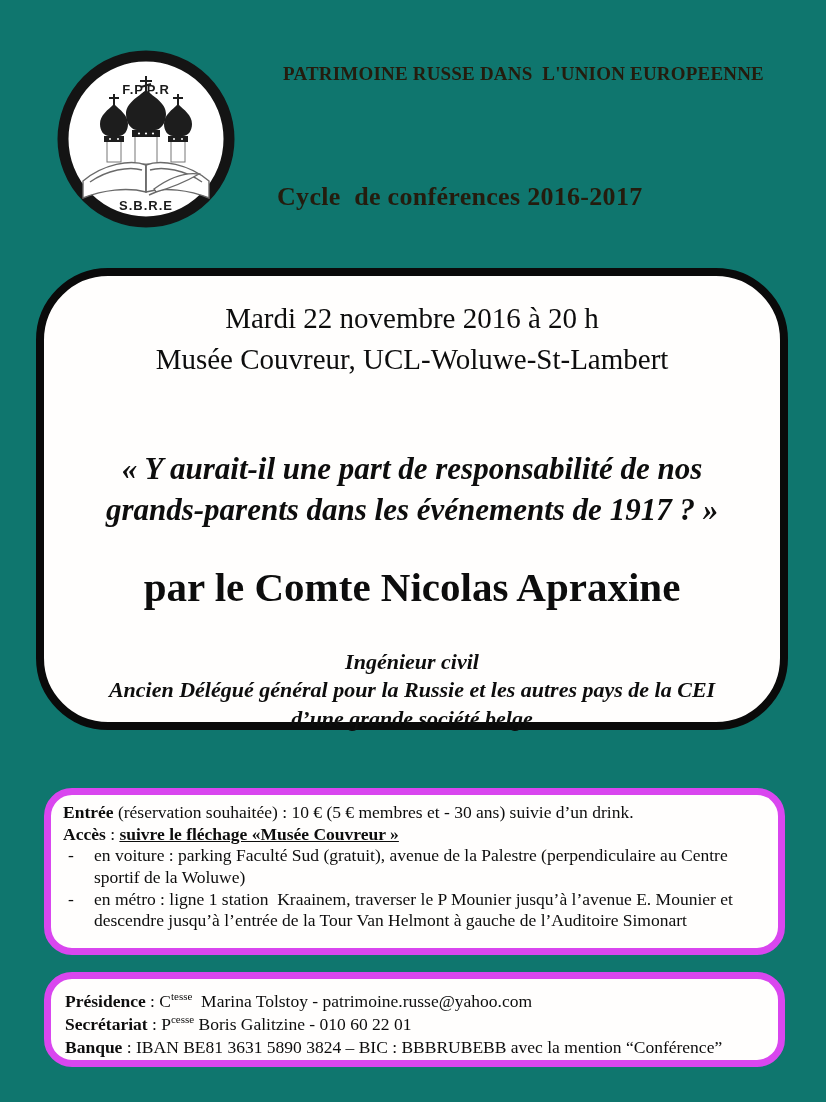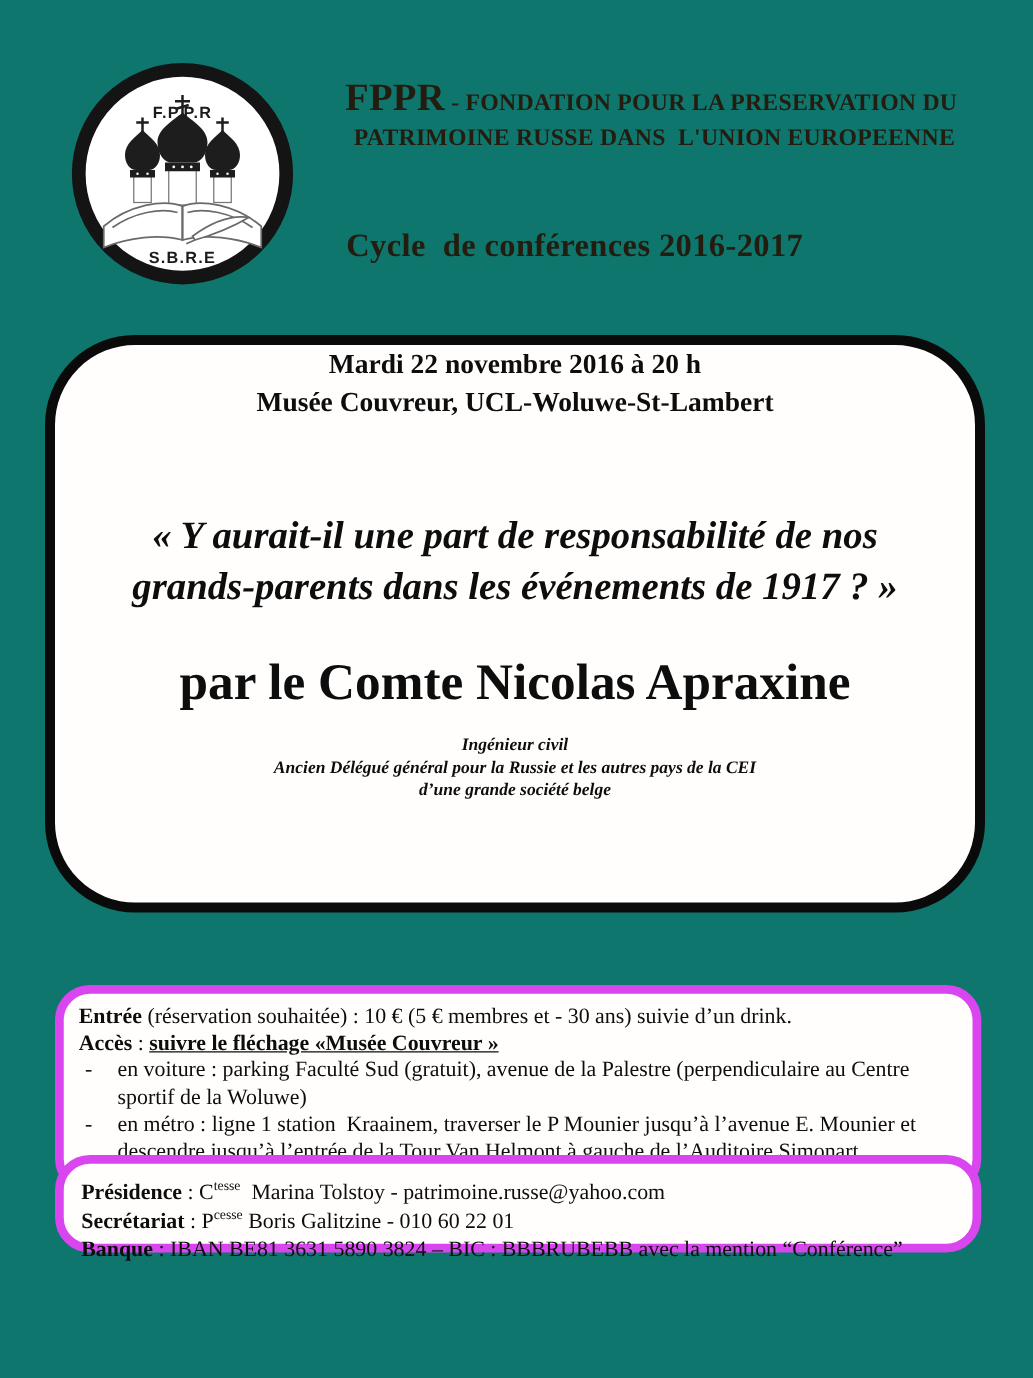--- a/index.html
+++ b/index.html
@@ -18,32 +18,32 @@
   .brand-line1{font-size:19px;font-weight:bold;line-height:32px;letter-spacing:.2px;}
   .brand-abbr{font-size:31px;font-weight:bold;}
   .brand-line2{font-size:19px;font-weight:bold;line-height:24px;padding-left:7px;letter-spacing:.2px;}
   .series{position:absolute;left:277px;top:182px;font-size:26px;font-weight:bold;color:#241c0e;letter-spacing:.3px;}
 
   
   .event-card{
     position:absolute;left:36px;top:268px;width:752px;height:462px;box-sizing:border-box;
     background:#fffefd;border:8px solid #0a0a0a;border-radius:72px;text-align:center;
   }
-  .date-block{font-size:22px;font-weight:bold;line-height:1.4;}
+  .date-block{margin-top:22px;font-size:29px;font-weight:normal;line-height:1.4;}
   .quote-block{margin-top:70px;font-size:31px;font-weight:bold;font-style:italic;line-height:1.32;}
   .speaker{margin-top:28px;font-size:41px;font-weight:bold;line-height:1.38;}
-  .titles{margin-top:14px;font-size:14px;font-weight:bold;font-style:italic;line-height:1.3;}
+  .titles{margin-top:32px;font-size:22px;font-weight:bold;font-style:italic;line-height:1.3;}
 
   
   .info-card{
     position:absolute;left:44px;box-sizing:border-box;background:#fffefd;
     border:7px solid #d946ef;border-radius:28px;font-size:17.5px;line-height:1.24;
   }
   .info-card.practical{top:788px;width:741px;height:167px;padding:7px 14px 0 12px;}
-  .info-card.contact{top:924px;width:741px;height:78px;padding:11px 30px 0 14px;line-height:23px;}
+  .info-card.contact{top:972px;width:741px;height:95px;padding:11px 30px 0 14px;line-height:23px;}
   .b{font-weight:bold;}
   .u{text-decoration:underline;}
   .bullet{display:flex;}
   .bullet .dash{flex:none;width:26px;padding-left:5px;}
   .bullet .btext{flex:1;}
   sup{font-size:11px;line-height:0;}
 </style>
 </head>
 <body>
 
@@ -96,21 +96,20 @@
         <path d="M145 132 C128 120 106 116 93 120" fill="none"></path>
         <line x1="89" y1="115" x2="89" y2="142"></line>
         <path d="M97 139 C112 128 128 122 142 124 C130 131 113 138 99 142 Z"></path>
         <line x1="99" y1="142" x2="92" y2="145"></line>
       </g>
       <text x="89" y="160" text-anchor="middle" font-family="Liberation Sans, sans-serif" font-size="13" font-weight="bold" letter-spacing="1" fill="#1b1b1b">S.B.R.E</text>
     </svg>
   </div>
 
   <div class="brand">
-    <div class="brand-line1 pre"><span class="brand-abbr">FPPR</span><span class="pre"> - </span><span>FONDATION POUR LA PRESERVATION DU</span></div>
     <div class="brand-line2 pre">PATRIMOINE RUSSE DANS  L'UNION EUROPEENNE</div>
   </div>
 
   <div class="series pre">Cycle  de conférences 2016-2017</div>
 
   <div class="event-card">
     <div class="date-block">
       <div>Mardi 22 novembre 2016 à 20 h</div>
       <div>Musée Couvreur, UCL-Woluwe-St-Lambert</div>
     </div>

